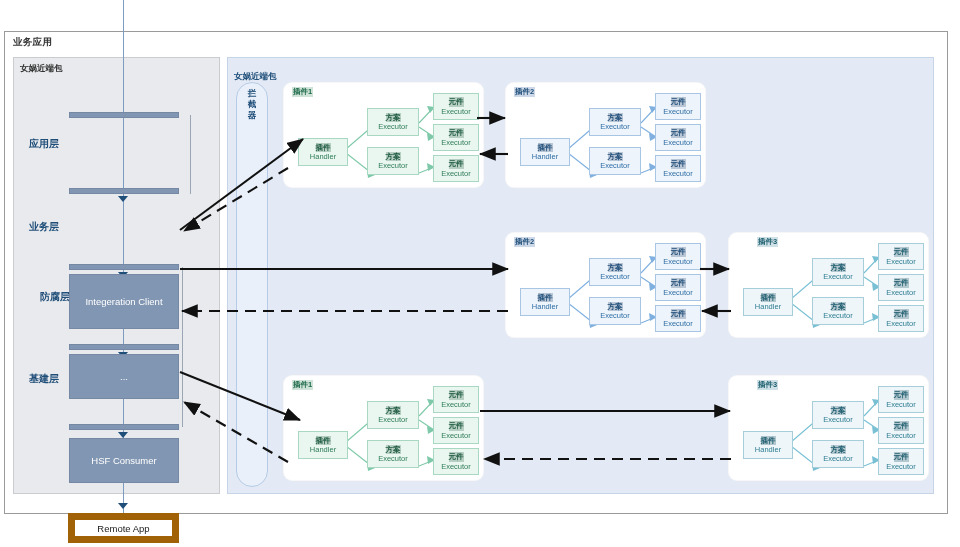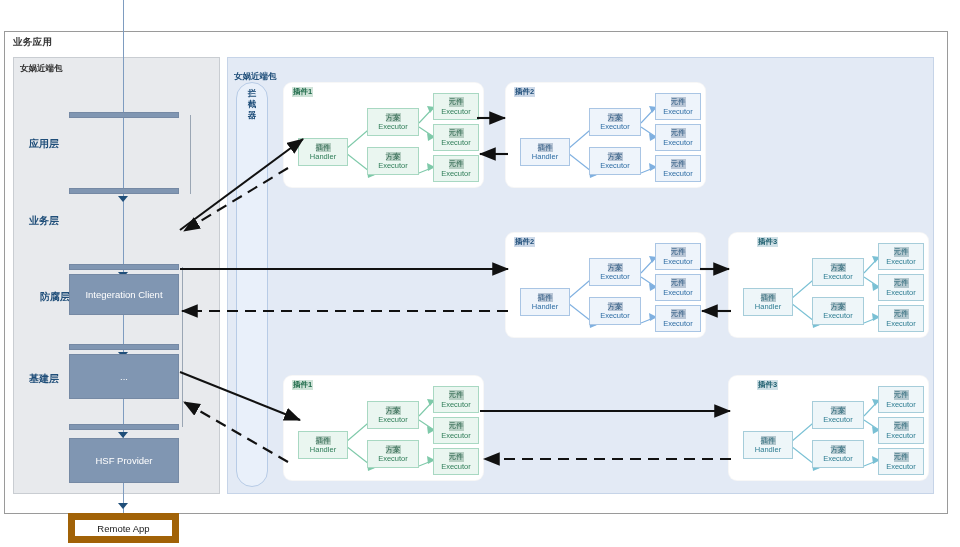--- a/index.html
+++ b/index.html
@@ -122,21 +122,21 @@
     padding: 0 1px;
   }
   .node {
     position: absolute;
     box-sizing: border-box;
     display: flex; flex-direction: column;
     align-items: center; justify-content: center;
     font-size: 7.5px; line-height: 9.5px;
     text-align: center;
   }
-  .node .cn { font-weight: normal; }
+  .node .cn { font-weight: bold; }
   .node .en { font-weight: normal; }
 
   
   .t-green .plugin-title { color: #1f6b4a; background: #cfe3d8; }
   .t-green .node { background: #eaf6f0; border: 1px solid #a8d8c2; color: #2e7d58; }
   .t-green .node .cn { background: #b7cfc3; color: #1f5b42; }
   .t-green .edge { stroke: #7ec9a9; }
   .t-green .edge-head { fill: #7ec9a9; }
 
   
@@ -172,40 +172,40 @@
   <div class="abs" id="interceptor"></div>
   <div class="abs" id="interceptor-label">
     <span>拦</span><br>
     <span>截</span><br>
     <span>器</span>
   </div>
 
   <div class="abs" id="spine"></div>
 
   <div class="abs layer-label" style="left:18px; top:137px;">应用层</div>
-  <div class="abs layer-label" style="left:18px; top:214px;">业务层</div>
+  <div class="abs layer-label" style="left:18px; top:220px;">业务层</div>
   <div class="abs layer-label" style="left:18px; top:290px;text-align:right;">防腐层</div>
   <div class="abs layer-label" style="left:18px; top:372px;">基建层</div>
 
   <div class="abs slate-bar" style="left:69px; top:112px; width:110px;"></div>
 
   <div class="abs slate-bar" style="left:69px; top:188px; width:110px;"></div>
   <div class="abs spine-arrow" style="left:118px; top:196px;"></div>
 
   <div class="abs slate-bar" style="left:69px; top:264px; width:110px;"></div>
   <div class="abs spine-arrow" style="left:118px; top:272px;"></div>
-  <div class="abs slate-box" style="left:69px; top:274px; width:110px; height:41px;">Integeration Client</div>
+  <div class="abs slate-box" style="left:69px; top:274px; width:110px; height:55px;">Integeration Client</div>
 
   <div class="abs slate-bar" style="left:69px; top:344px; width:110px;"></div>
   <div class="abs spine-arrow" style="left:118px; top:352px;"></div>
   <div class="abs slate-box" style="left:69px; top:354px; width:110px; height:45px;">...</div>
 
   <div class="abs slate-bar" style="left:69px; top:424px; width:110px;"></div>
   <div class="abs spine-arrow" style="left:118px; top:432px;"></div>
-  <div class="abs slate-box" style="left:69px; top:438px; width:110px; height:45px;">HSF Provider</div>
+  <div class="abs slate-box" style="left:69px; top:438px; width:110px; height:45px;">HSF Consumer</div>
 
   <div class="abs spine-arrow" style="left:118px; top:503px;"></div>
   <div class="abs" id="remote-app">Remote App</div>
 
   <div class="abs rail" style="left:190px; top:115px; height:78px;"></div>
   <div class="abs rail" style="left:190px; top:191px; height:3px;"></div>
   <div class="abs rail" style="left:182px; top:267px; height:160px;"></div>
 
   <div class="abs plugin-card t-green" style="left:283px; top:82px; width:201px; height:106px;">
     <div class="plugin-title">插件1</div>

